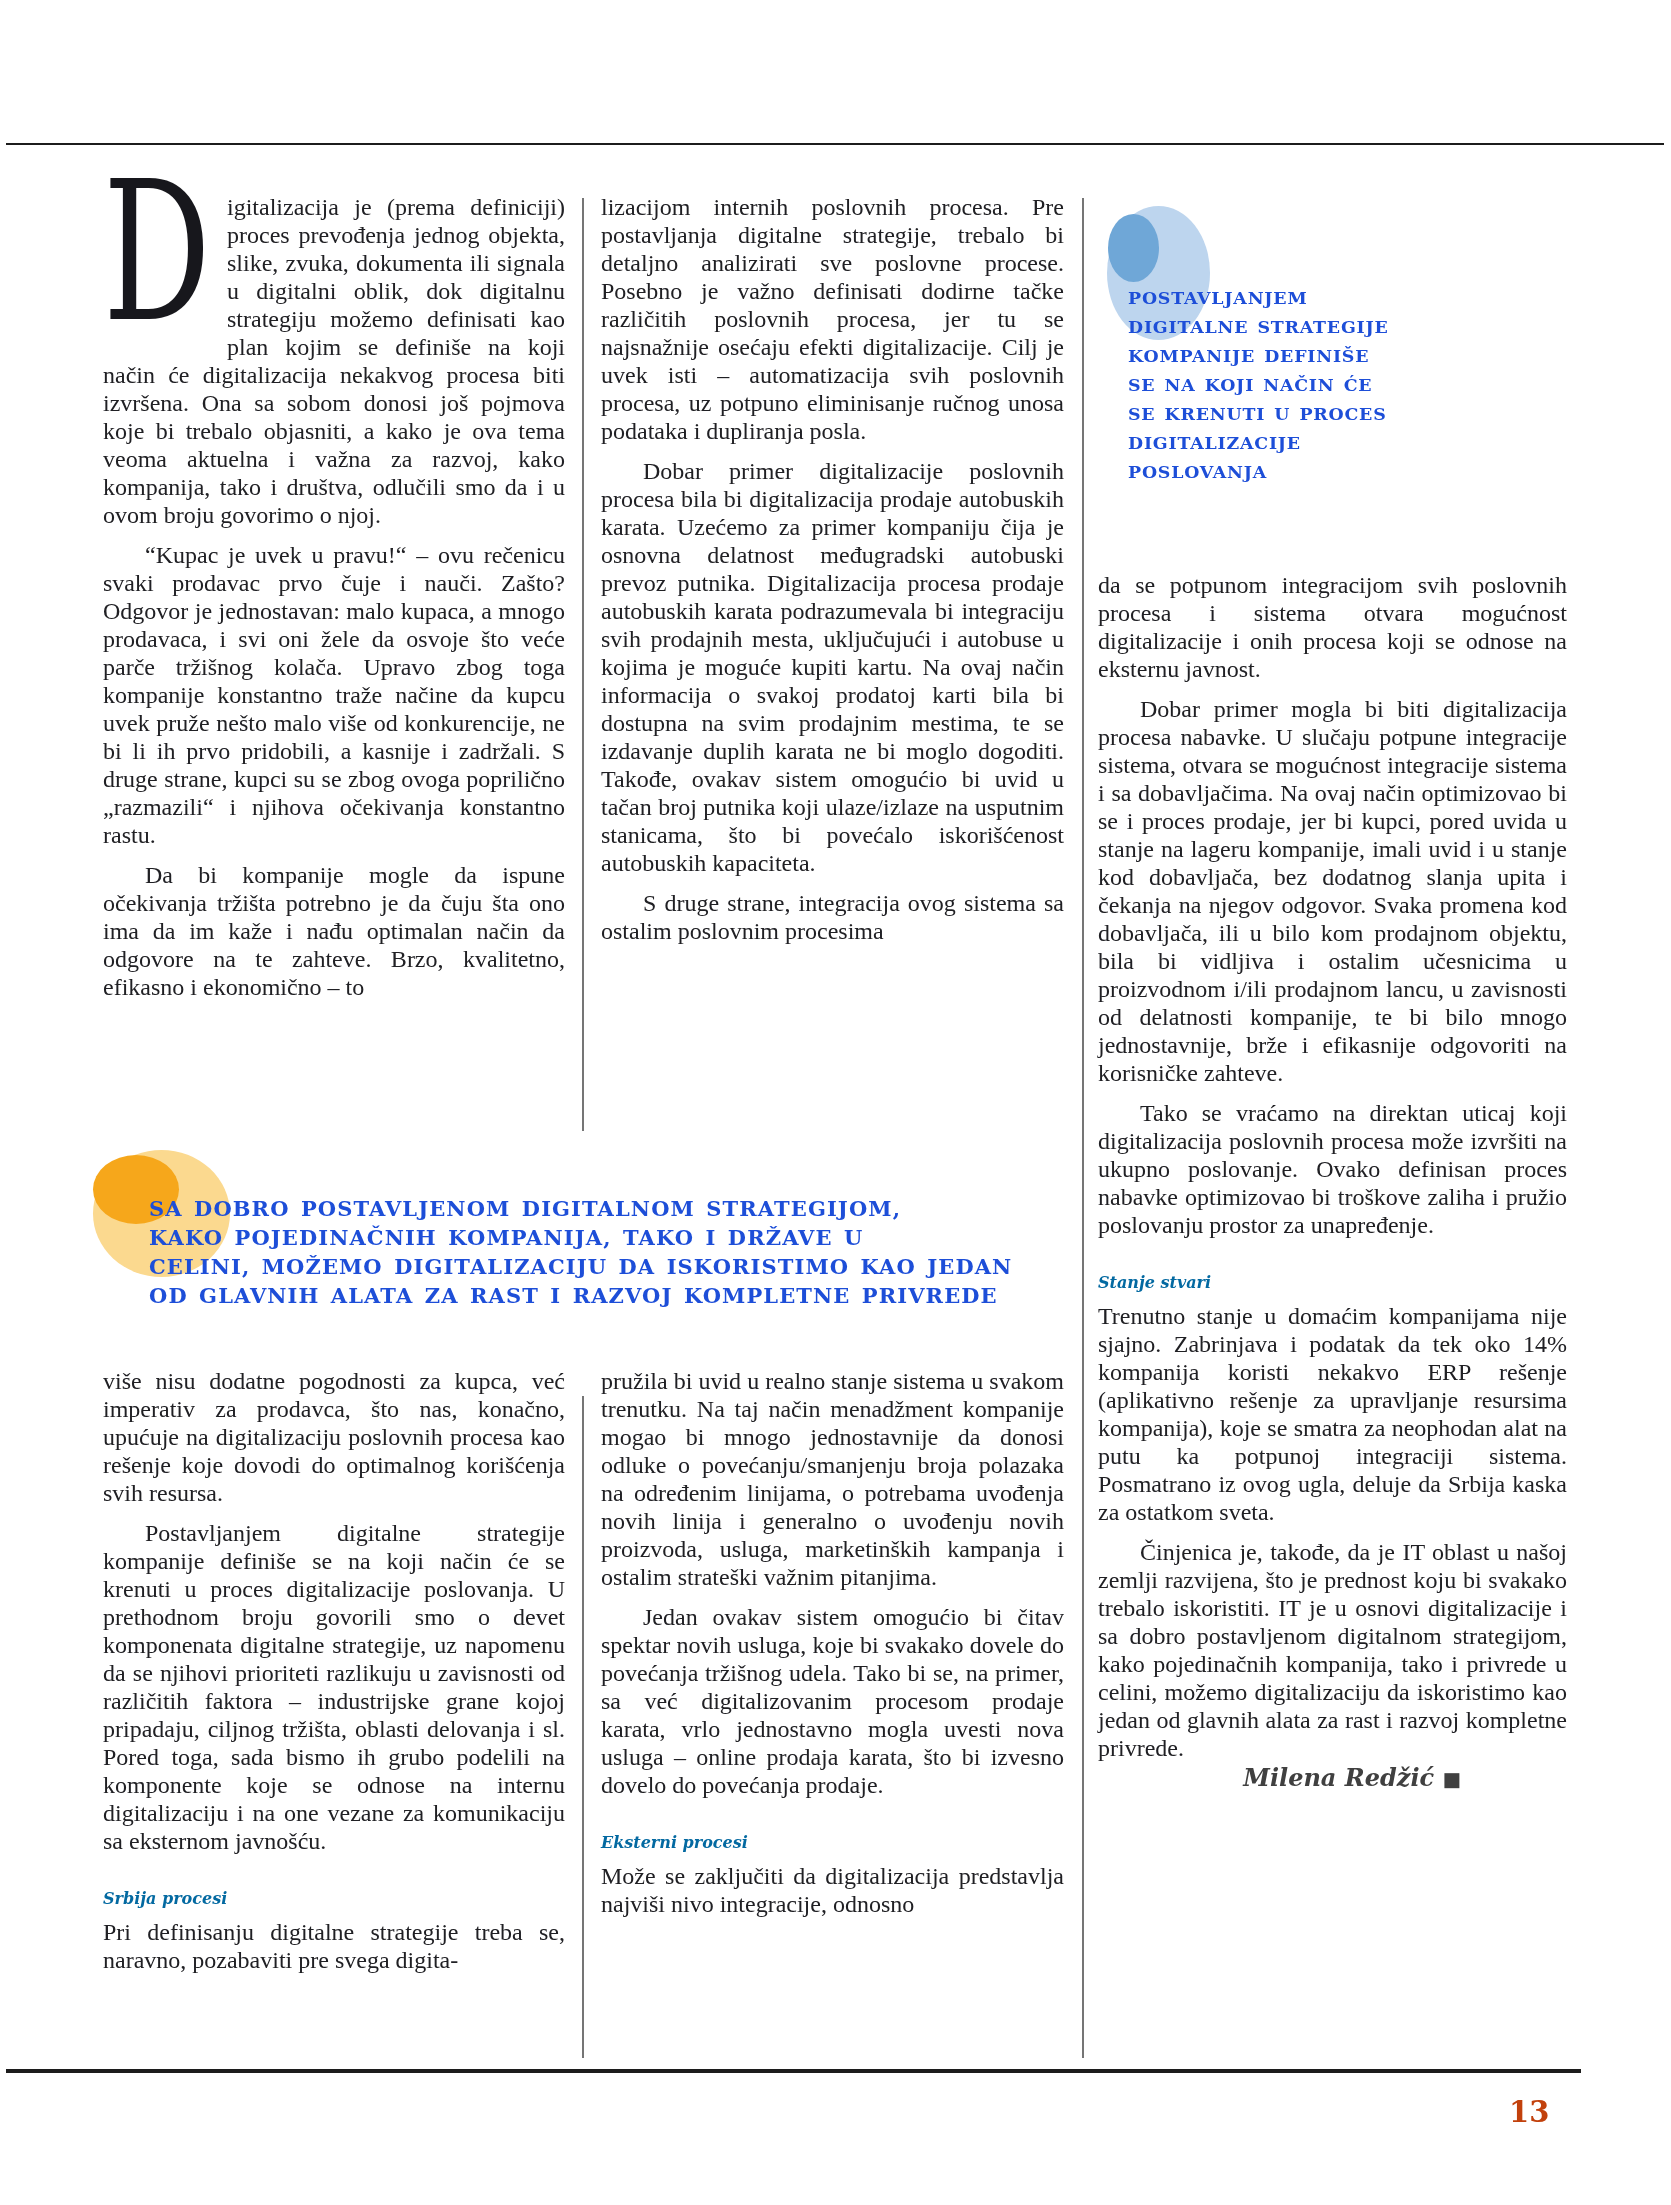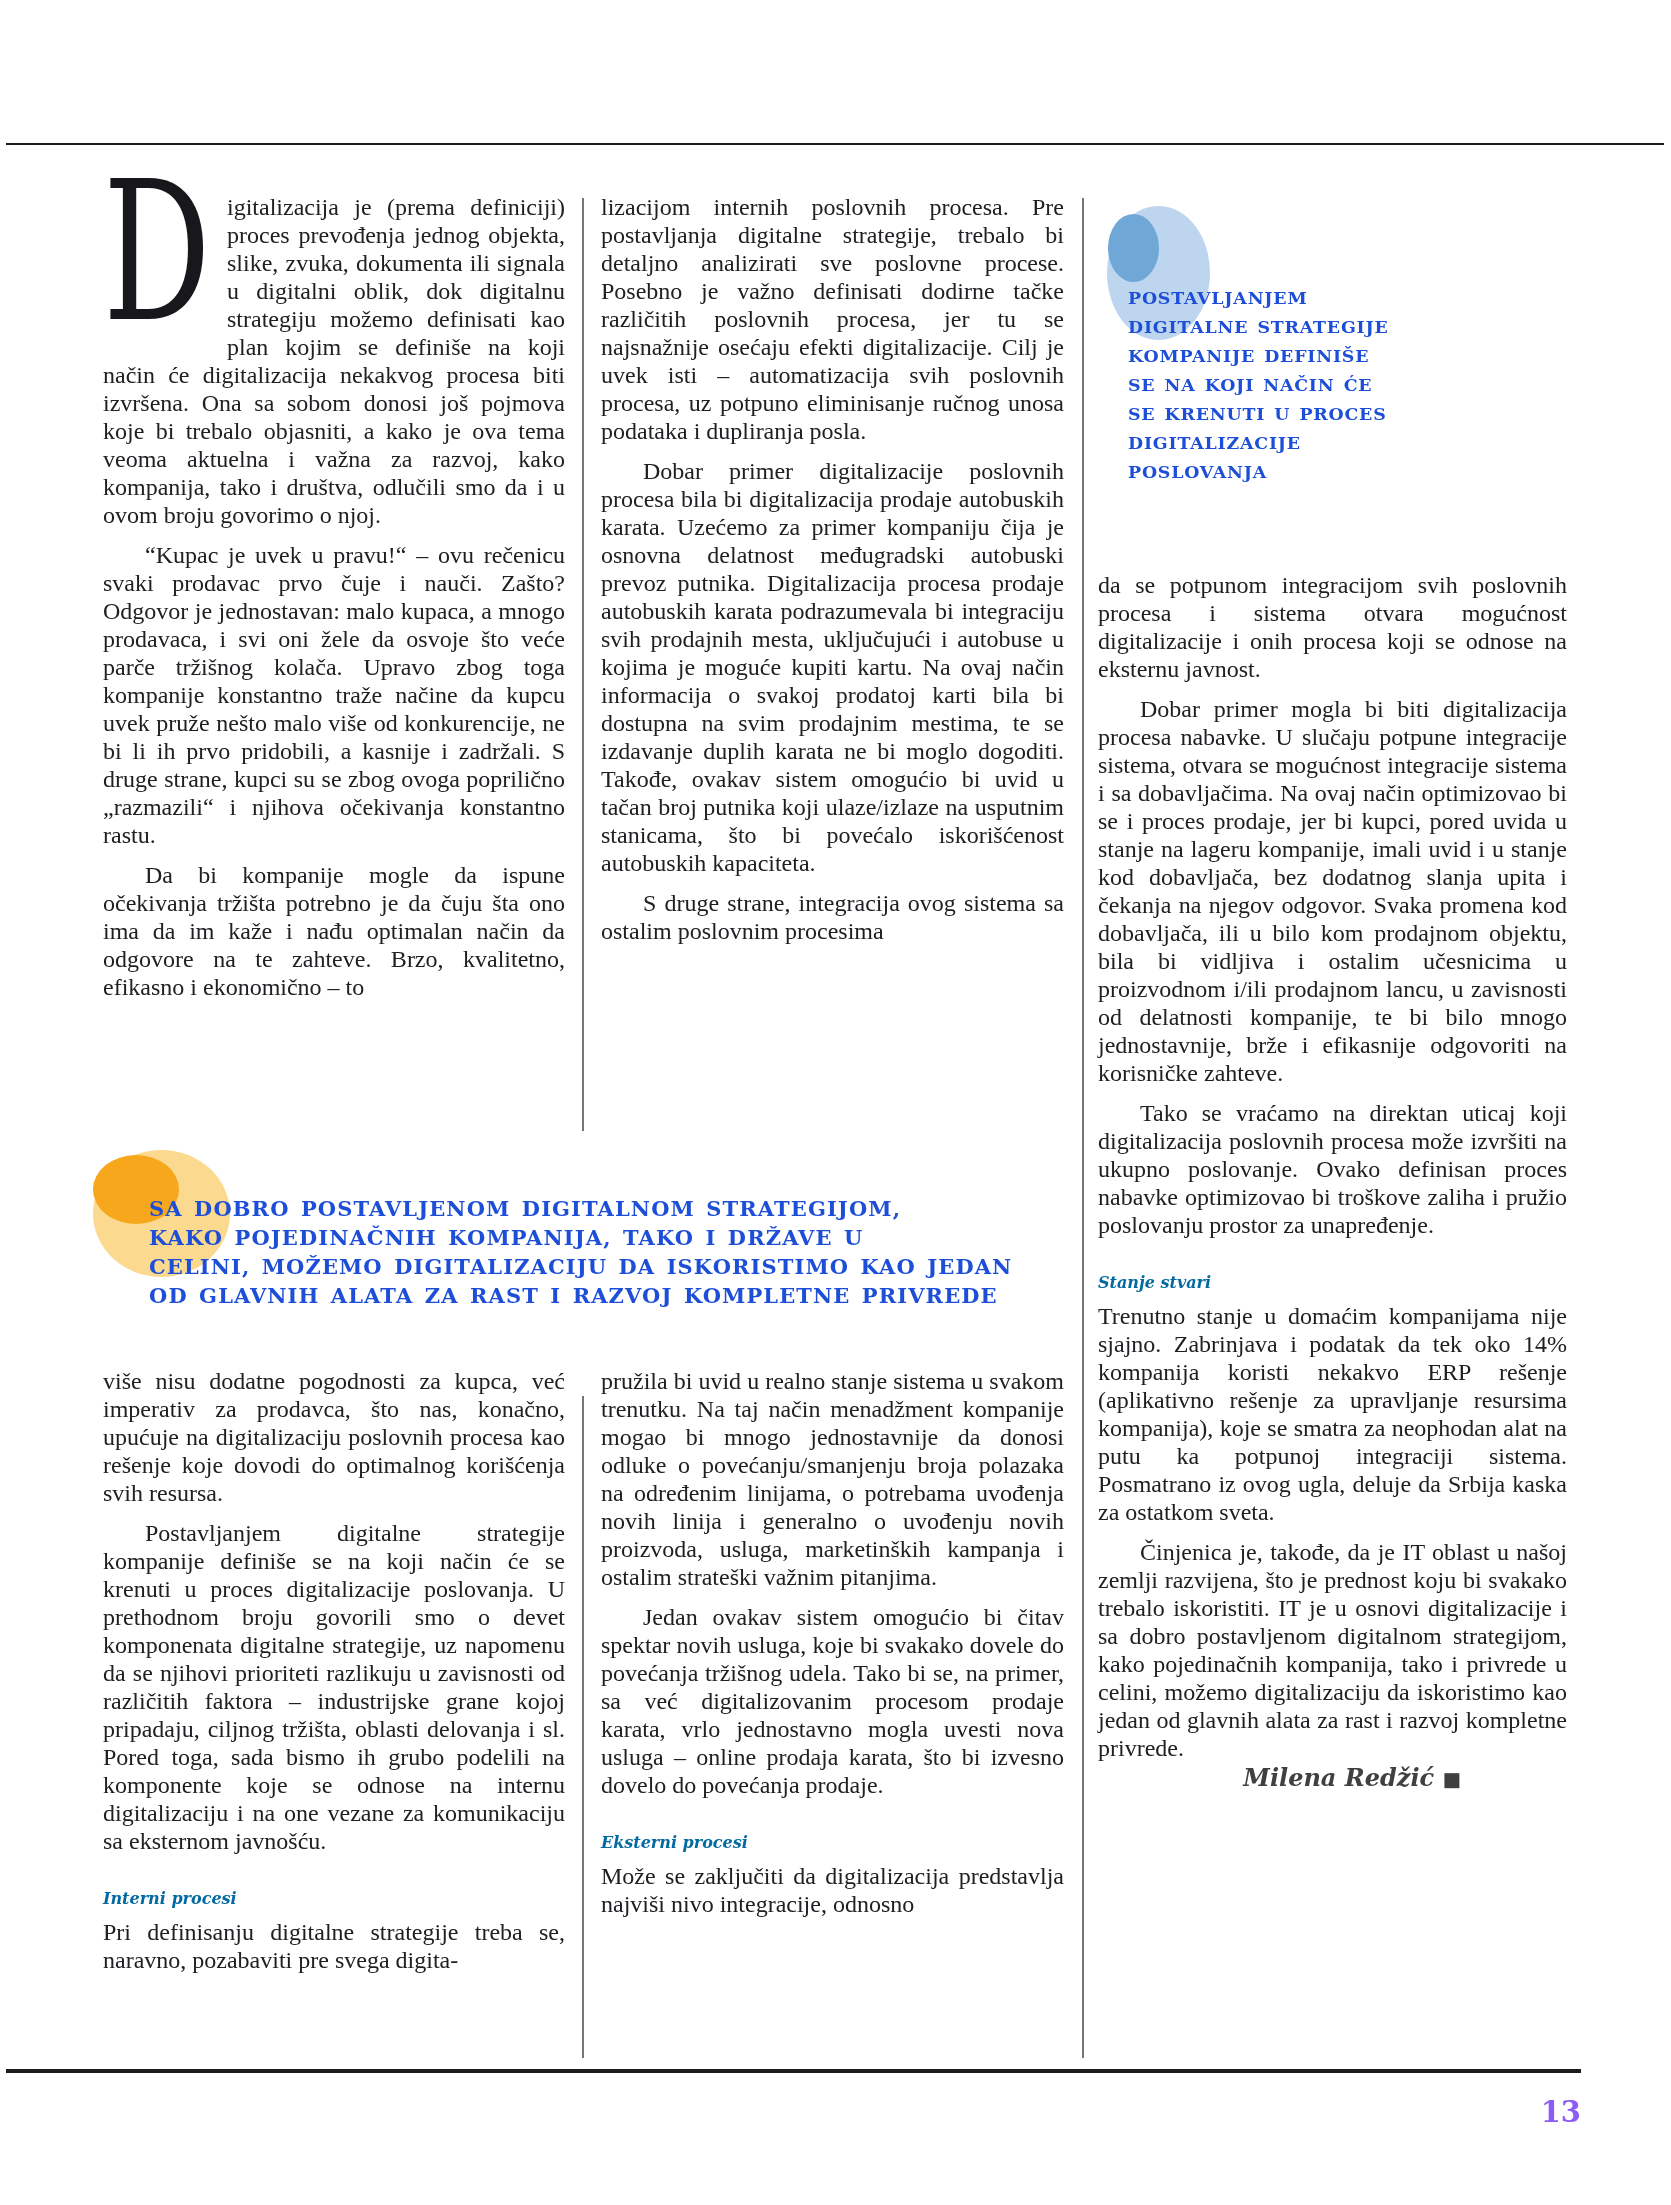--- a/index.html
+++ b/index.html
@@ -86,24 +86,24 @@
     font-size:21px;line-height:29px;letter-spacing:1.1px;word-spacing:3px;
   }
   .pq-blue .pq-text{
     left:30px;top:89px;width:453px;
     font-size:17.4px;line-height:29px;letter-spacing:0.8px;word-spacing:2.3px;
   }
 
   .page-number{
     position:absolute;
     left:1509px;top:2096px;width:72px;
-    text-align:right;
+    text-align:left;
     font-family:"DejaVu Serif", serif;
     font-weight:700;font-size:29px;line-height:33px;
-    color:#8b5cf6;
+    color:#c2410c;
   }
 </style>
 </head>
 <body>
 
 <div class="page">
 
   <div class="hrule rule-top"></div>
 
   <div class="vrule a1"></div>
@@ -153,21 +153,21 @@
     <div class="pq-circle c-dark" style="background: rgb(246, 167, 27);"></div>
     <div class="pq-text">SA DOBRO POSTAVLJENOM DIGITALNOM STRATEGIJOM,
 KAKO POJEDINAČNIH KOMPANIJA, TAKO I DRŽAVE U
 CELINI, MOŽEMO DIGITALIZACIJU DA ISKORISTIMO KAO JEDAN
 OD GLAVNIH ALATA ZA RAST I RAZVOJ KOMPLETNE PRIVREDE</div>
   </div>
 
   <div class="col col1-lower">
     <p class="body">više nisu dodatne pogodnosti za kupca, već imperativ za prodavca, što nas, konačno, upućuje na digitalizaciju poslovnih procesa kao rešenje koje dovodi do optimalnog korišćenja svih resursa.</p>
     <p class="body indent">Postavljanjem digitalne strategije kompanije definiše se na koji način će se krenuti u proces digitalizacije poslovanja. U prethodnom broju govorili smo o devet komponenata digitalne strategije, uz napomenu da se njihovi prioriteti razlikuju u zavisnosti od različitih faktora – industrijske grane kojoj pripadaju, ciljnog tržišta, oblasti delovanja i sl. Pored toga, sada bismo ih grubo podelili na komponente koje se odnose na internu digitalizaciju i na one vezane za komunikaciju sa eksternom javnošću.</p>
-    <h3 class="subhead">Interni procesi</h3>
+    <h3 class="subhead">Srbija procesi</h3>
     <p class="body">Pri definisanju digitalne strategije treba se, naravno, pozabaviti pre svega digita-</p>
   </div>
 
   <div class="col col2-lower">
     <p class="body">pružila bi uvid u realno stanje sistema u svakom trenutku. Na taj način menadžment kompanije mogao bi mnogo jednostavnije da donosi odluke o povećanju/smanjenju broja polazaka na određenim linijama, o potrebama uvođenja novih linija i generalno o uvođenju novih proizvoda, usluga, marketinških kampanja i ostalim strateški važnim pitanjima.</p>
     <p class="body indent">Jedan ovakav sistem omogućio bi čitav spektar novih usluga, koje bi svakako dovele do povećanja tržišnog udela. Tako bi se, na primer, sa već digitalizovanim procesom prodaje karata, vrlo jednostavno mogla uvesti nova usluga – online prodaja karata, što bi izvesno dovelo do povećanja prodaje.</p>
     <h3 class="subhead">Eksterni procesi</h3>
     <p class="body">Može se zaključiti da digitalizacija predstavlja najviši nivo integracije, odnosno</p>
   </div>
 

